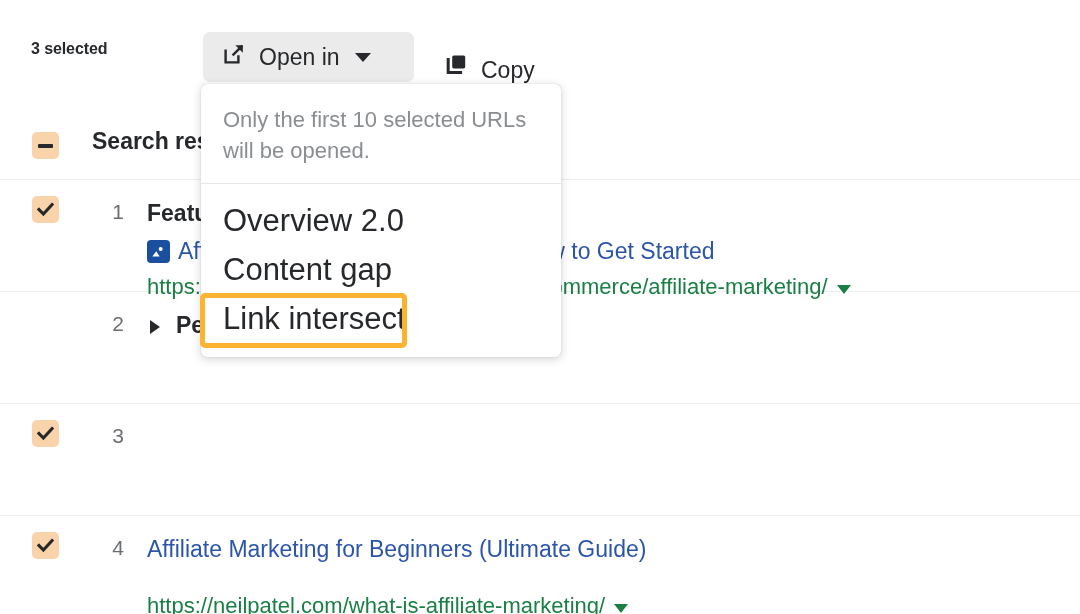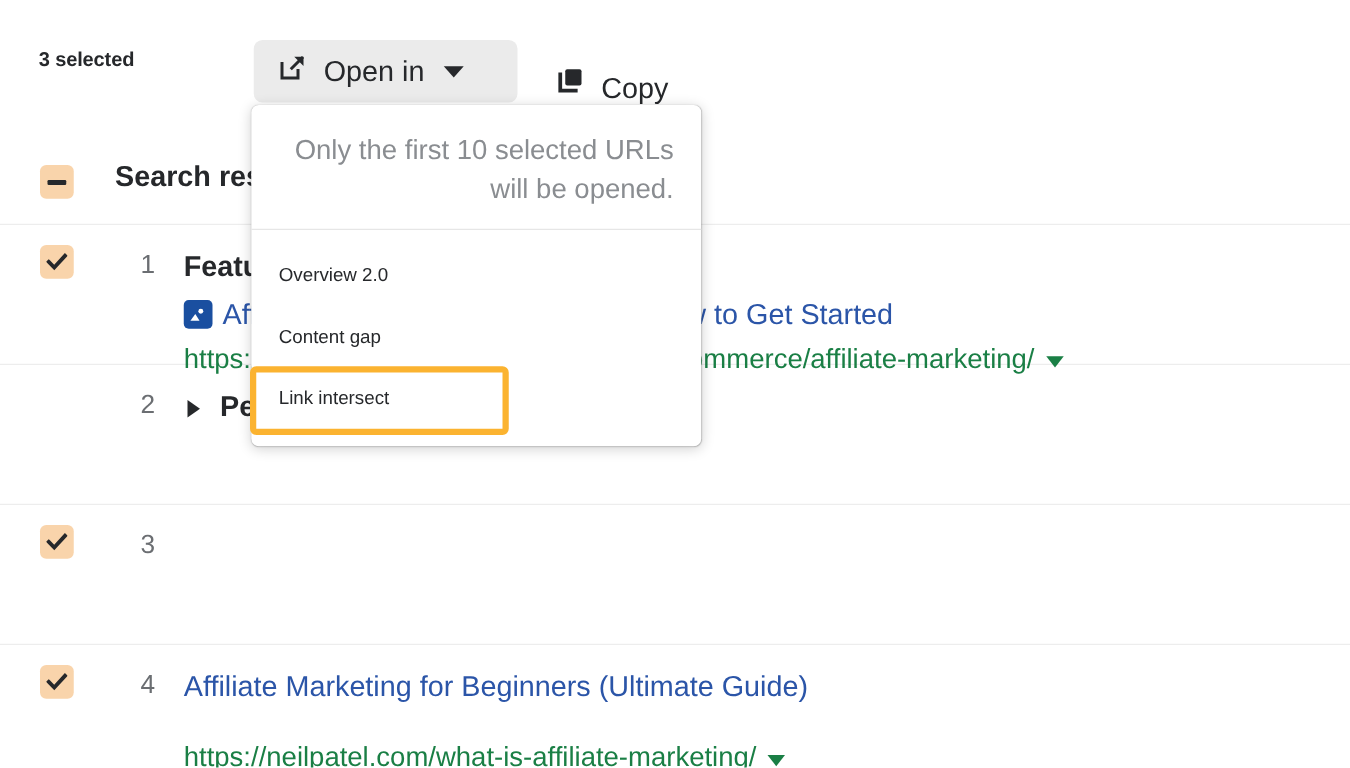--- a/index.html
+++ b/index.html
@@ -84,26 +84,25 @@
     box-shadow: 0 2px 10px rgba(0,0,0,0.18), 0 0 1px rgba(0,0,0,0.25);
     z-index: 40;
     overflow: visible;
   }
   .dd-note {
     padding: 20px 22px 17px 22px;
     font-size: 22px;
     line-height: 31px;
     color: #8a8d91;
     border-bottom: 1px solid #e6e6e6;
-    text-align: right;
   }
   .dd-list { padding: 12px 0 14px 0; }
   .dd-item {
     padding: 8px 22px;
-    font-size: 15px;
+    font-size: 31px;
     line-height: 33px;
     color: #26282b;
     cursor: pointer;
     white-space: nowrap;
   }
 
   
   .highlight-box {
     position: absolute;
     left: 200px;

